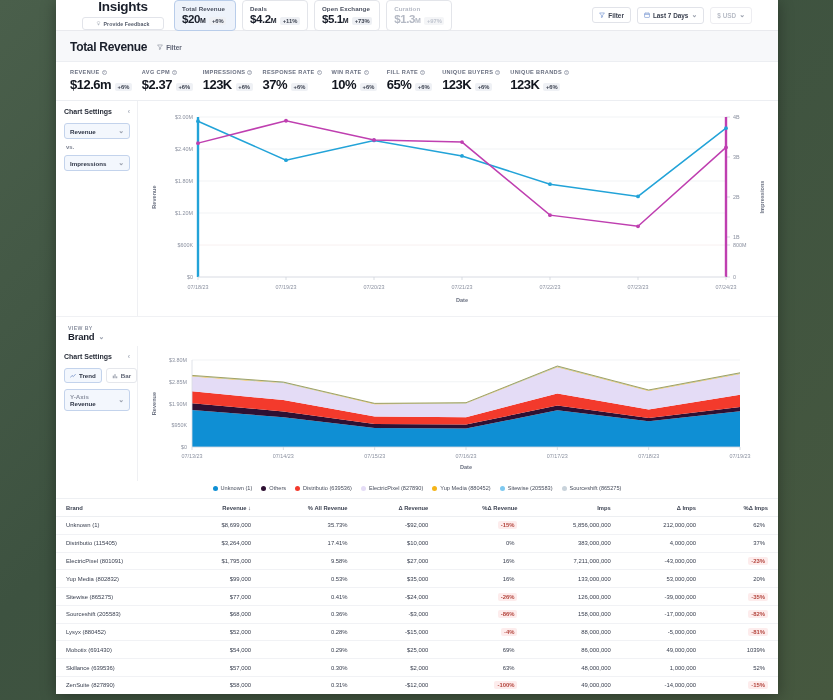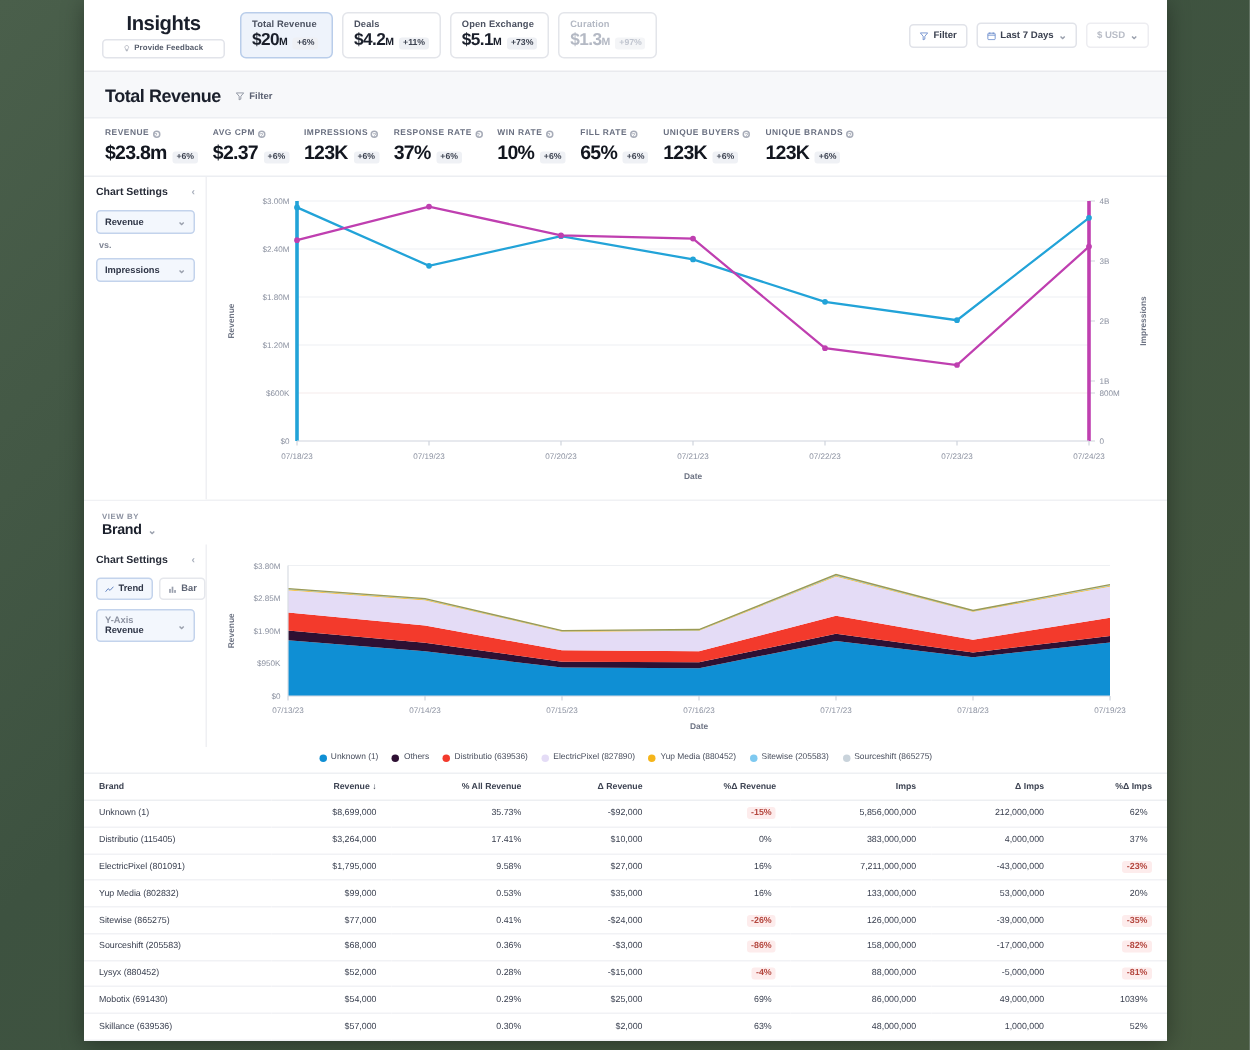--- a/index.html
+++ b/index.html
@@ -18,25 +18,25 @@
     position: absolute;
     left: 56px; top: 0; width: 722px; height: 694px;
     background: #ffffff;
     box-shadow: 0 2px 14px rgba(0,0,0,.35);
     overflow: hidden;
   }
 
   
   .topbar {
     position: relative;
-    height: 48px;
+    height: 31px;
     background: #ffffff;
     border-bottom: 1px solid #e9eaee;
     display: flex; align-items: center;
-    padding: 0 8px;
+    padding: 0 22px;
   }
   .brandblock { width: 86px; padding-left: 4px; }
   .brandtitle {
     font-size: 13.5px; font-weight: bold; color: #1a1f2b;
     letter-spacing: -.3px; line-height: 14px; text-align: center;
   }
   .feedback {
     margin-top: 3px;
     border: 1px solid #e2e4ea; border-radius: 3px;
     font-size: 5.2px; color: #555c6b; font-weight: bold;
@@ -248,21 +248,21 @@
     </div>
   </div>
 
   <div class="metricstrip" id="metricstrip">
         <div class="metric">
           <div class="mlabel">
             <span>REVENUE</span>
             <span class="qmark">?</span>
           </div>
           <div class="mrow">
-            <span class="mval">$23.8m</span>
+            <span class="mval">$12.6m</span>
             <span class="mdelta">+6%</span>
           </div>
         </div>
         <div class="metric">
           <div class="mlabel">
             <span>AVG CPM</span>
             <span class="qmark">?</span>
           </div>
           <div class="mrow">
             <span class="mval">$2.37</span>

